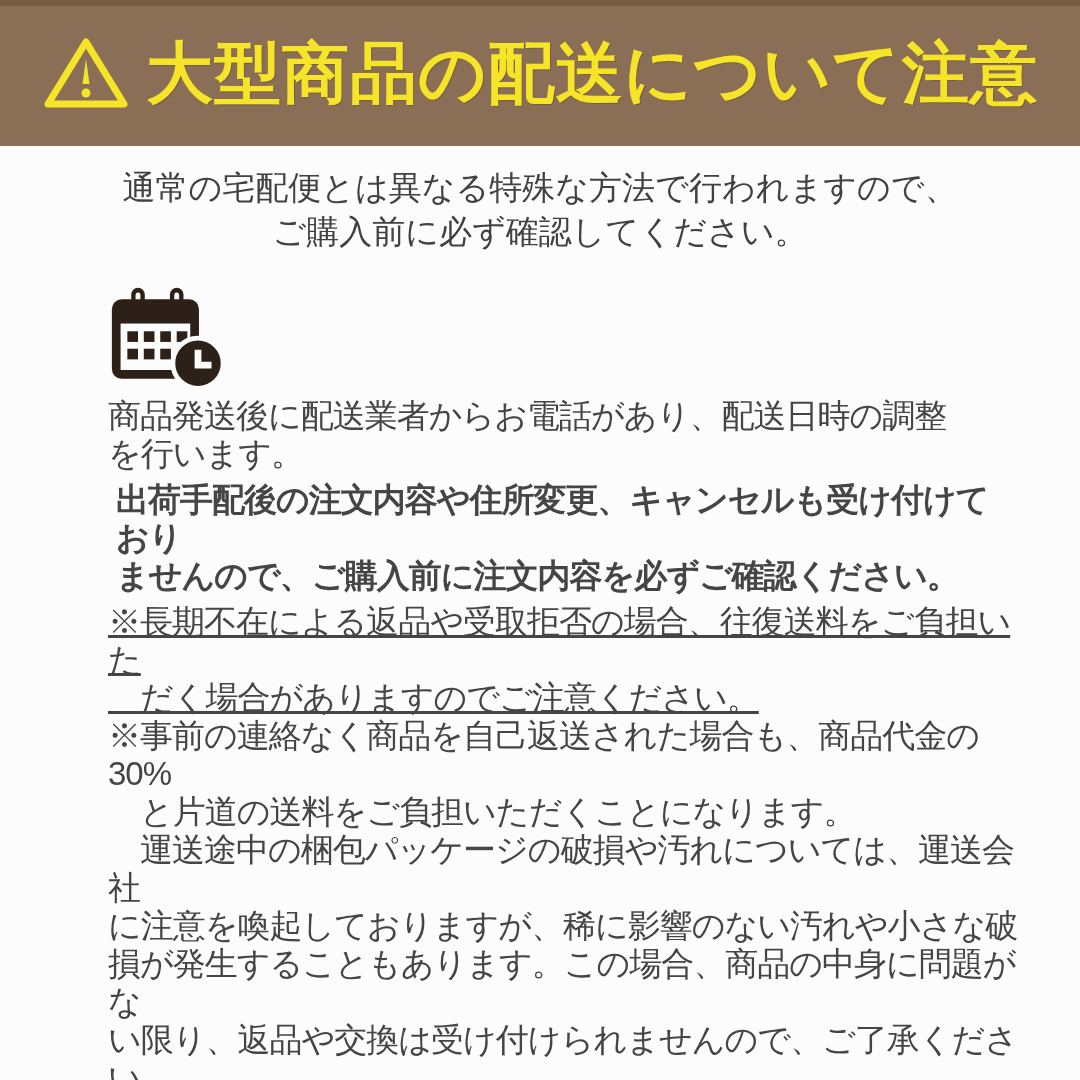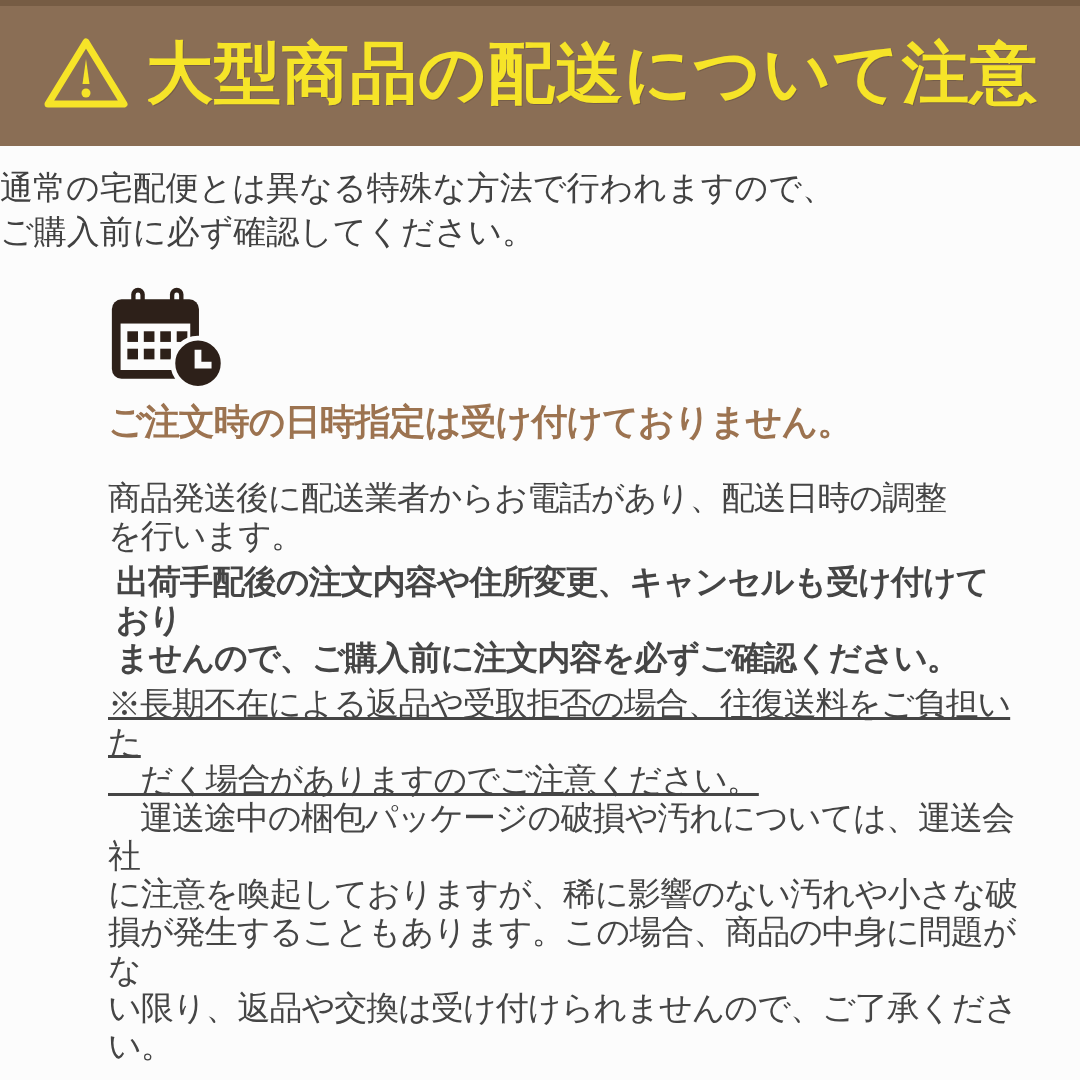--- a/index.html
+++ b/index.html
@@ -21,20 +21,21 @@
     font-weight:bold;
     font-size:67px;
     color:#f6e428;
     letter-spacing:1px;
     white-space:nowrap;
     text-shadow:1px 1px 0 rgba(0,0,0,0.15);
   }
   .warn-tri { display:block; }
   .intro {
     margin-top:20px;
+    text-align:center;
     font-size:33px;
     line-height:44px;
     color:#414141;
     white-space:pre-line;
     letter-spacing:0px;
   }
   .content { padding:0 60px 0 108px; }
   .section-head {
     display:flex; align-items:center; gap:12px;
   }
@@ -99,27 +100,28 @@
         <rect x="54" y="45" width="11" height="11" fill="#2d2019"></rect>
         <rect x="71" y="45" width="11" height="11" fill="#2d2019"></rect>
         <rect x="20" y="63" width="11" height="11" fill="#2d2019"></rect>
         <rect x="37" y="63" width="11" height="11" fill="#2d2019"></rect>
         <rect x="54" y="63" width="11" height="11" fill="#2d2019"></rect>
         <circle cx="93" cy="78" r="26" fill="#2d2019" stroke="#fcfcfc" stroke-width="5"></circle>
         <path d="M93 64 L93 80 L107 80" fill="none" stroke="#fcfcfc" stroke-width="7" stroke-linecap="butt"></path>
       </svg>
     </span>
   </div>
-  <p class="highlight">ご注文時の日時指定は受け付けておりません。</p>
   <p class="body-text" style="margin:0;">商品発送後に配送業者からお電話があり、配送日時の調整
 を行います。</p>
 
   <p class="body-text" style="margin:8px;font-weight:bold;">出荷手配後の注文内容や住所変更、キャンセルも受け付けており
 ませんので、ご購入前に注文内容を必ずご確認ください。</p>
   <p class="body-text" style="margin:0;text-decoration:underline;">※長期不在による返品や受取拒否の場合、往復送料をご負担いた
 　だく場合がありますのでご注意ください。</p>
+  <p class="body-text" style="margin:0;">※事前の連絡なく商品を自己返送された場合も、商品代金の30%
+　と片道の送料をご負担いただくことになります。</p>
   <p class="body-text" style="margin:0;">　運送途中の梱包パッケージの破損や汚れについては、運送会社
 に注意を喚起しておりますが、稀に影響のない汚れや小さな破
 損が発生することもあります。この場合、商品の中身に問題がな
 い限り、返品や交換は受け付けられませんので、ご了承くださ
 い。</p>
 
 </main>
 
 </body></html>

